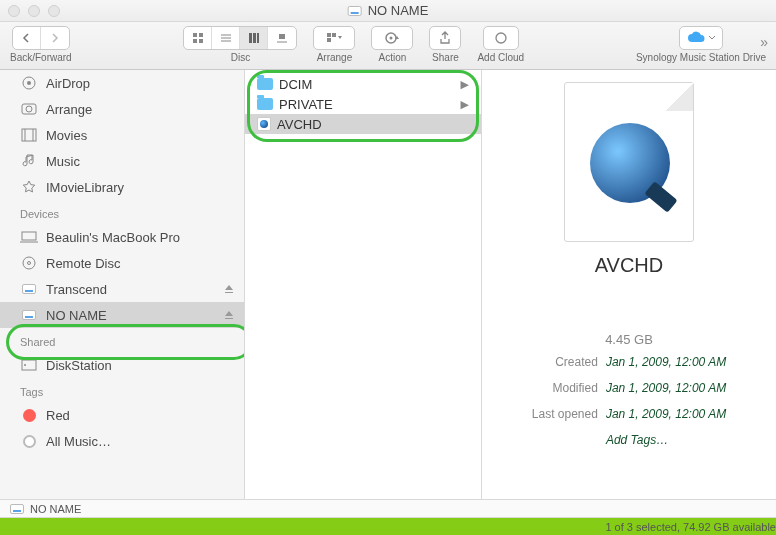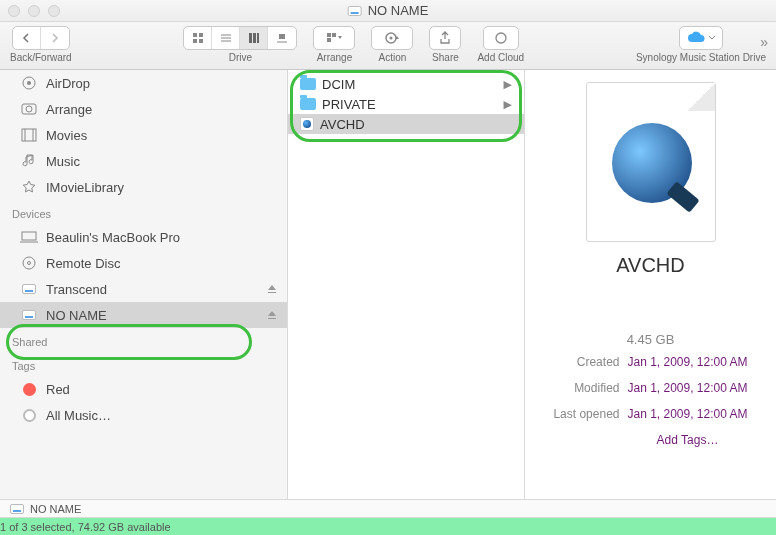--- a/index.html
+++ b/index.html
@@ -19,24 +19,24 @@
 .seg .btn { width: 28px; display: flex; align-items: center; justify-content: center; border-right: 1px solid #ddd; cursor: default; color: #666; }
 .seg .btn:last-child { border-right: none; }
 .seg .btn.active { background: #e6e6e6; }
 .icobtn { width: 42px; height: 24px; border: 1px solid #c9c9c9; border-radius: 5px; background: #fff; display: flex; align-items: center; justify-content: center; color: #666; cursor: default; }
 .tlabel { font-size: 10px; color: #6a6a6a; }
 .more { position: absolute; right: 8px; top: 12px; color: #888; font-size: 14px; }
 .cloud { width: 20px; height: 14px; }
 
 .main { display: flex; height: calc(535px - 22px - 48px - 18px - 18px); }
 
-.sidebar { width: 288px; background: #f5f5f5; border-right: 1px solid #d9d9d9; overflow: hidden; }
+.sidebar { width: 245px; background: #f5f5f5; border-right: 1px solid #d9d9d9; overflow: hidden; }
 .sb-item { display: flex; align-items: center; height: 26px; padding: 0 10px 0 20px; color: #4a4a4a; font-size: 13px; gap: 8px; cursor: default; }
 .sb-item.selected { background: #d5d5d5; }
-.sb-head { font-size: 11px; color: #888; padding: 4px 12px; margin-top: 4px; }
+.sb-head { font-size: 11px; color: #888; padding: 4px 20px; margin-top: 4px; }
 .sb-ico { width: 18px; display: flex; justify-content: center; color: #888; }
 .eject { margin-left: auto; color: #888; }
 .tag-circ { width: 13px; height: 13px; border-radius: 50%; }
 .tag-red { background: #ff5f56; }
 .tag-all { border: 2px solid #bbb; background: #fff; }
 
 .annot { border: 3px solid #3fbf3f; border-radius: 20px; }
 .annot-sb { position: absolute; left: 6px; width: 246px; height: 36px; pointer-events: none; }
 
 .col { width: 237px; border-right: 1px solid #d9d9d9; position: relative; padding-top: 4px; }
@@ -52,25 +52,25 @@
 
 .preview { flex: 1; display: flex; flex-direction: column; align-items: center; padding-top: 12px; }
 .bigicon { width: 130px; height: 160px; background: #fff; border: 1px solid #d6d6d6; border-radius: 3px; margin-bottom: 12px; position: relative; }
 .bigicon::after { content: ""; position: absolute; top: 0; right: 0; width: 28px; height: 28px; background: linear-gradient(135deg, #fff 50%, #eaeaea 50%); }
 .qcircle { position: absolute; top: 40px; left: 25px; width: 80px; height: 80px; border-radius: 50%; background: radial-gradient(circle at 35% 35%, #7cc7ff, #0a3570); }
 .qcircle::after { content: ""; position: absolute; bottom: -2px; right: -6px; width: 30px; height: 16px; background: #183a56; transform: rotate(40deg); border-radius: 3px; }
 .pname { font-size: 20px; color: #333; margin-bottom: 18px; }
 .psize { font-size: 13px; color: #888; margin-bottom: 8px; margin-top: 37px; }
 .pmeta { font-size: 12px; display: grid; grid-template-columns: auto auto; gap: 12px 8px; }
 .pmeta .k { color: #888; text-align: right; }
-.pmeta .v { color: #701a75; }
-.addtags { color: #1b7fd6; cursor: default; text-align: center; }
+.pmeta .v { color: #14532d; font-style: italic; }
+.addtags { color: #1b7fd6; cursor: default; }
 
 .pathbar { height: 18px; border-top: 1px solid #d9d9d9; background: #fafafa; display: flex; align-items: center; padding: 0 10px; gap: 6px; font-size: 11px; color: #555; }
-.statusbar { height: 18px; border-top: 1px solid #d9d9d9; background: #86efac; display: flex; align-items: center; justify-content: flex-start; font-size: 11px; color: #555; }
+.statusbar { height: 18px; border-top: 1px solid #d9d9d9; background: #84cc16; display: flex; align-items: center; justify-content: flex-end; font-size: 11px; color: #555; }
 
 svg { display: block; }
 </style>
 </head>
 <body>
 
 <div class="titlebar">
   <div class="traffic">
     <div class="dot r"></div>
     <div class="dot r"></div>
@@ -123,21 +123,21 @@
             <rect x="9" y="1" width="2" height="10" fill="#666"></rect>
           </svg>
         </div>
       <div class="btn">
           <svg width="12" height="12">
             <rect x="3" y="2" width="6" height="5" fill="#888"></rect>
             <line x1="1" y1="10" x2="11" y2="10" stroke="#888"></line>
           </svg>
         </div>
     </div>
-    <div class="tlabel">Drive</div>
+    <div class="tlabel">Disc</div>
   </div>
 
   <div class="tgroup">
     <div class="icobtn">
         <svg width="16" height="12">
           <rect x="1" y="1" width="4" height="4" fill="#888"></rect>
           <rect x="6" y="1" width="4" height="4" fill="#888"></rect>
           <rect x="1" y="6" width="4" height="4" fill="#888"></rect>
           <path d="M12 4l2 3 2-3" fill="#888"></path>
         </svg>
@@ -273,20 +273,29 @@
         <span>NO NAME</span>
         <span class="eject">
           <svg width="10" height="10">
             <path d="M5 1l4 5H1z M1 8h8v1H1z" fill="#999"></path>
           </svg>
         </span>
       </div>
     <div class="annot annot-sb" style="top:254px"></div>
 
     <div class="sb-head">Shared</div>
+    <div class="sb-item">
+        <span class="sb-ico">
+          <svg width="16" height="12">
+            <rect x="1" y="1" width="14" height="10" stroke="#888" fill="none"></rect>
+            <circle cx="4" cy="6" r="1" fill="#888"></circle>
+          </svg>
+        </span>
+        <span>DiskStation</span>
+      </div>
 
     <div class="sb-head">Tags</div>
     <div class="sb-item">
         <span class="sb-ico">
           <span class="tag-circ tag-red"></span>
         </span>
         <span>Red</span>
       </div>
     <div class="sb-item">
         <span class="sb-ico">

